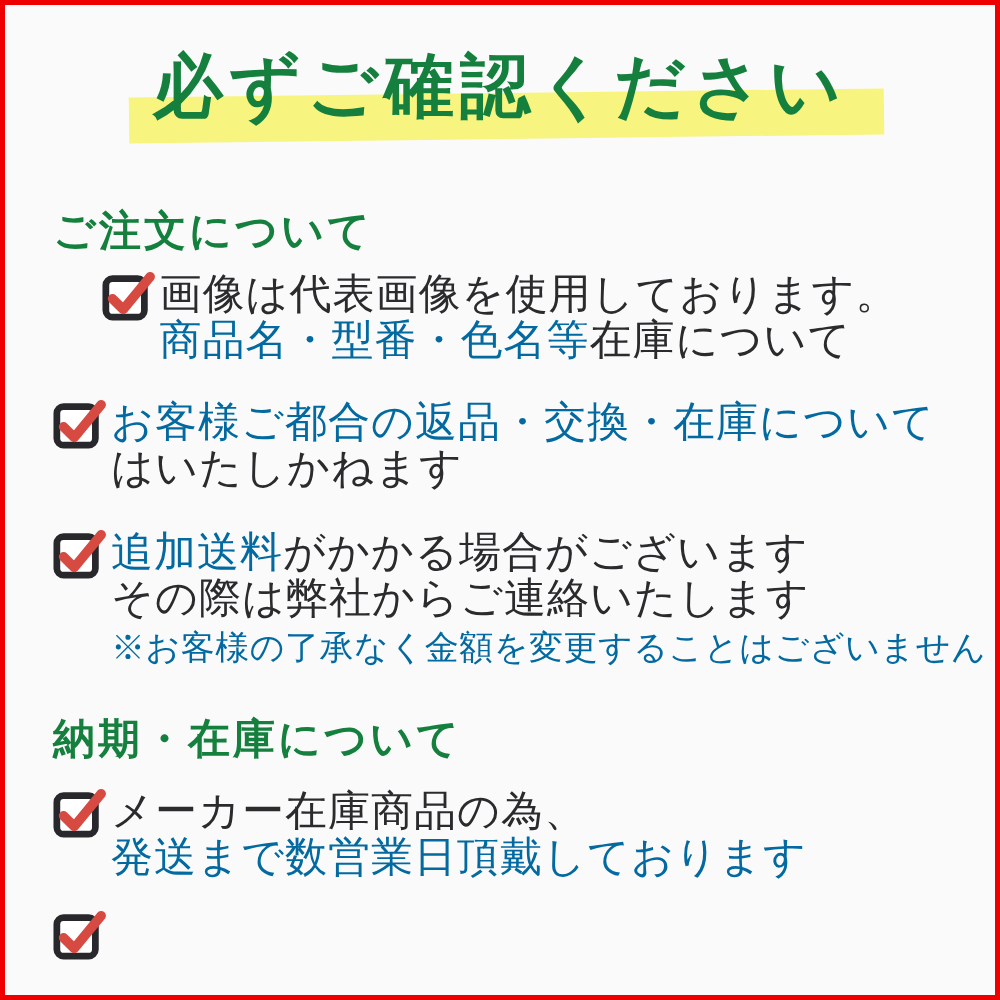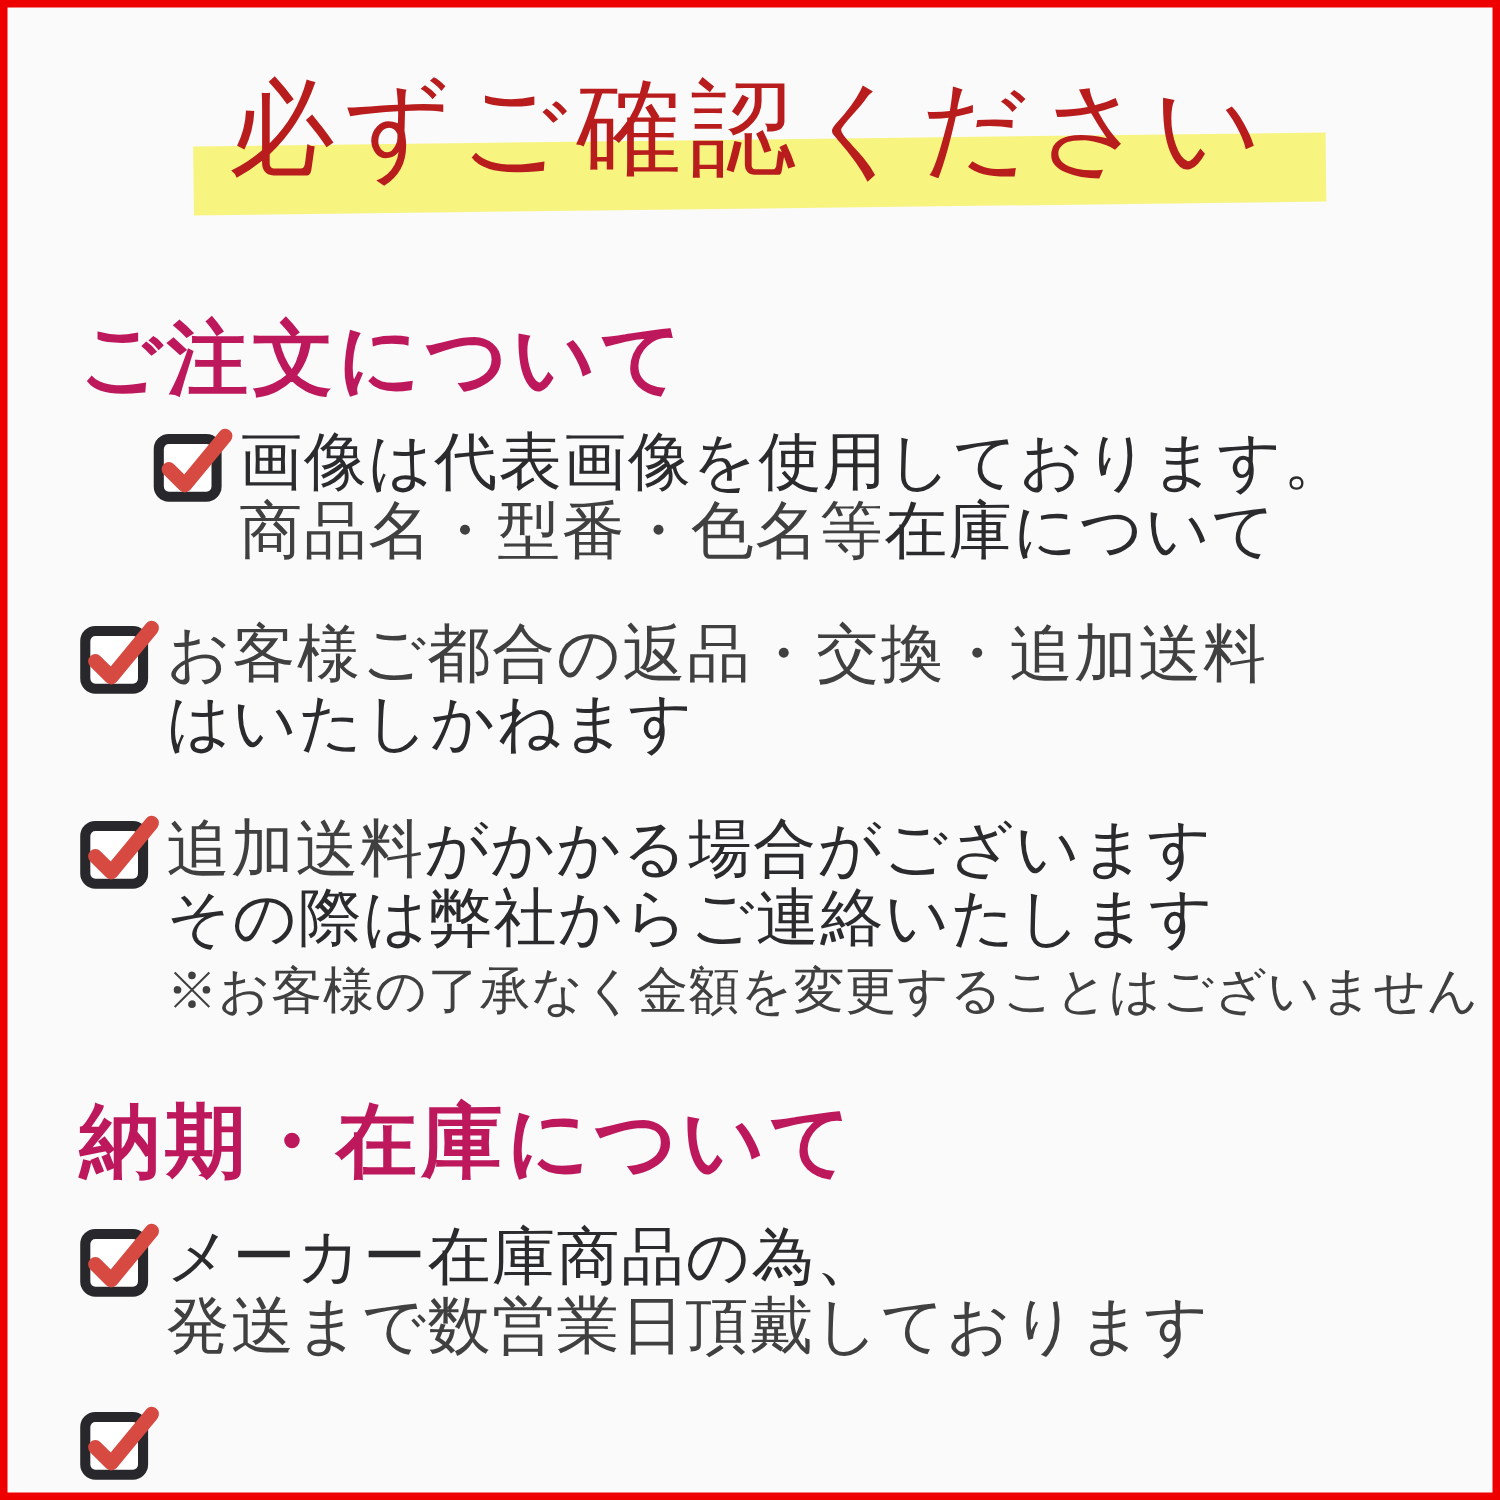--- a/index.html
+++ b/index.html
@@ -31,32 +31,32 @@
     top: 46px;
     height: 46px;
     background: #f7f480;
     transform: rotate(-0.7deg);
     z-index: 0;
   }
   .title-text {
     position: relative;
     z-index: 1;
     font-size: 70px;
-    font-weight: 400;
+    font-weight: 700;
     letter-spacing: 6px;
-    color: #b91c1c;
+    color: #15803d;
     line-height: 1.1;
     white-space: nowrap;
   }
   
   .section-heading {
-    font-size: 54px;
+    font-size: 42px;
     font-weight: 700;
     letter-spacing: 3px;
-    color: #be185d;
+    color: #15803d;
     line-height: 1.15;
     white-space: nowrap;
   }
   .heading-orders { margin-top: 64px; }
   .heading-stock  { margin-top: 39px; }
   
   .item {
     display: flex;
     align-items: flex-start;
   }
@@ -73,21 +73,21 @@
     overflow: visible;
   }
   .item-text {
     font-size: 42px;
     line-height: 46px;
     letter-spacing: 1px;
     color: #2b2b2e;
     white-space: nowrap;
   }
   .line { min-height: 46px; }
-  .red   { color: #404040; }
+  .red   { color: #0369a1; }
   .black { color: #2b2b2e; }
   .note {
     font-size: 34px;
     line-height: 34px;
     margin-top: 9px;
     letter-spacing: 0.5px;
   }
 </style>
 </head>
 <body>
@@ -111,21 +111,21 @@
       <div class="line"><span class="red">商品名・型番・色名等</span><span class="black">在庫について</span></div>
     </div>
   </div>
 
   <div class="item item-m36">
     <svg class="checkbox" viewBox="0 0 54 54">
       <rect x="4" y="10" width="40" height="40" rx="7" fill="#ffffff" stroke="#28282c" stroke-width="7"></rect>
       <path d="M11 31 L22 42 L50 8" fill="none" stroke="#d64a42" stroke-width="10" stroke-linecap="round" stroke-linejoin="round"></path>
     </svg>
     <div class="item-text">
-      <div class="line"><span class="red">お客様ご都合の返品・交換・追加送料</span></div>
+      <div class="line"><span class="red">お客様ご都合の返品・交換・在庫について</span></div>
       <div class="line"><span class="black">はいたしかねます</span></div>
     </div>
   </div>
 
   <div class="item item-m38">
     <svg class="checkbox" viewBox="0 0 54 54">
       <rect x="4" y="10" width="40" height="40" rx="7" fill="#ffffff" stroke="#28282c" stroke-width="7"></rect>
       <path d="M11 31 L22 42 L50 8" fill="none" stroke="#d64a42" stroke-width="10" stroke-linecap="round" stroke-linejoin="round"></path>
     </svg>
     <div class="item-text">

